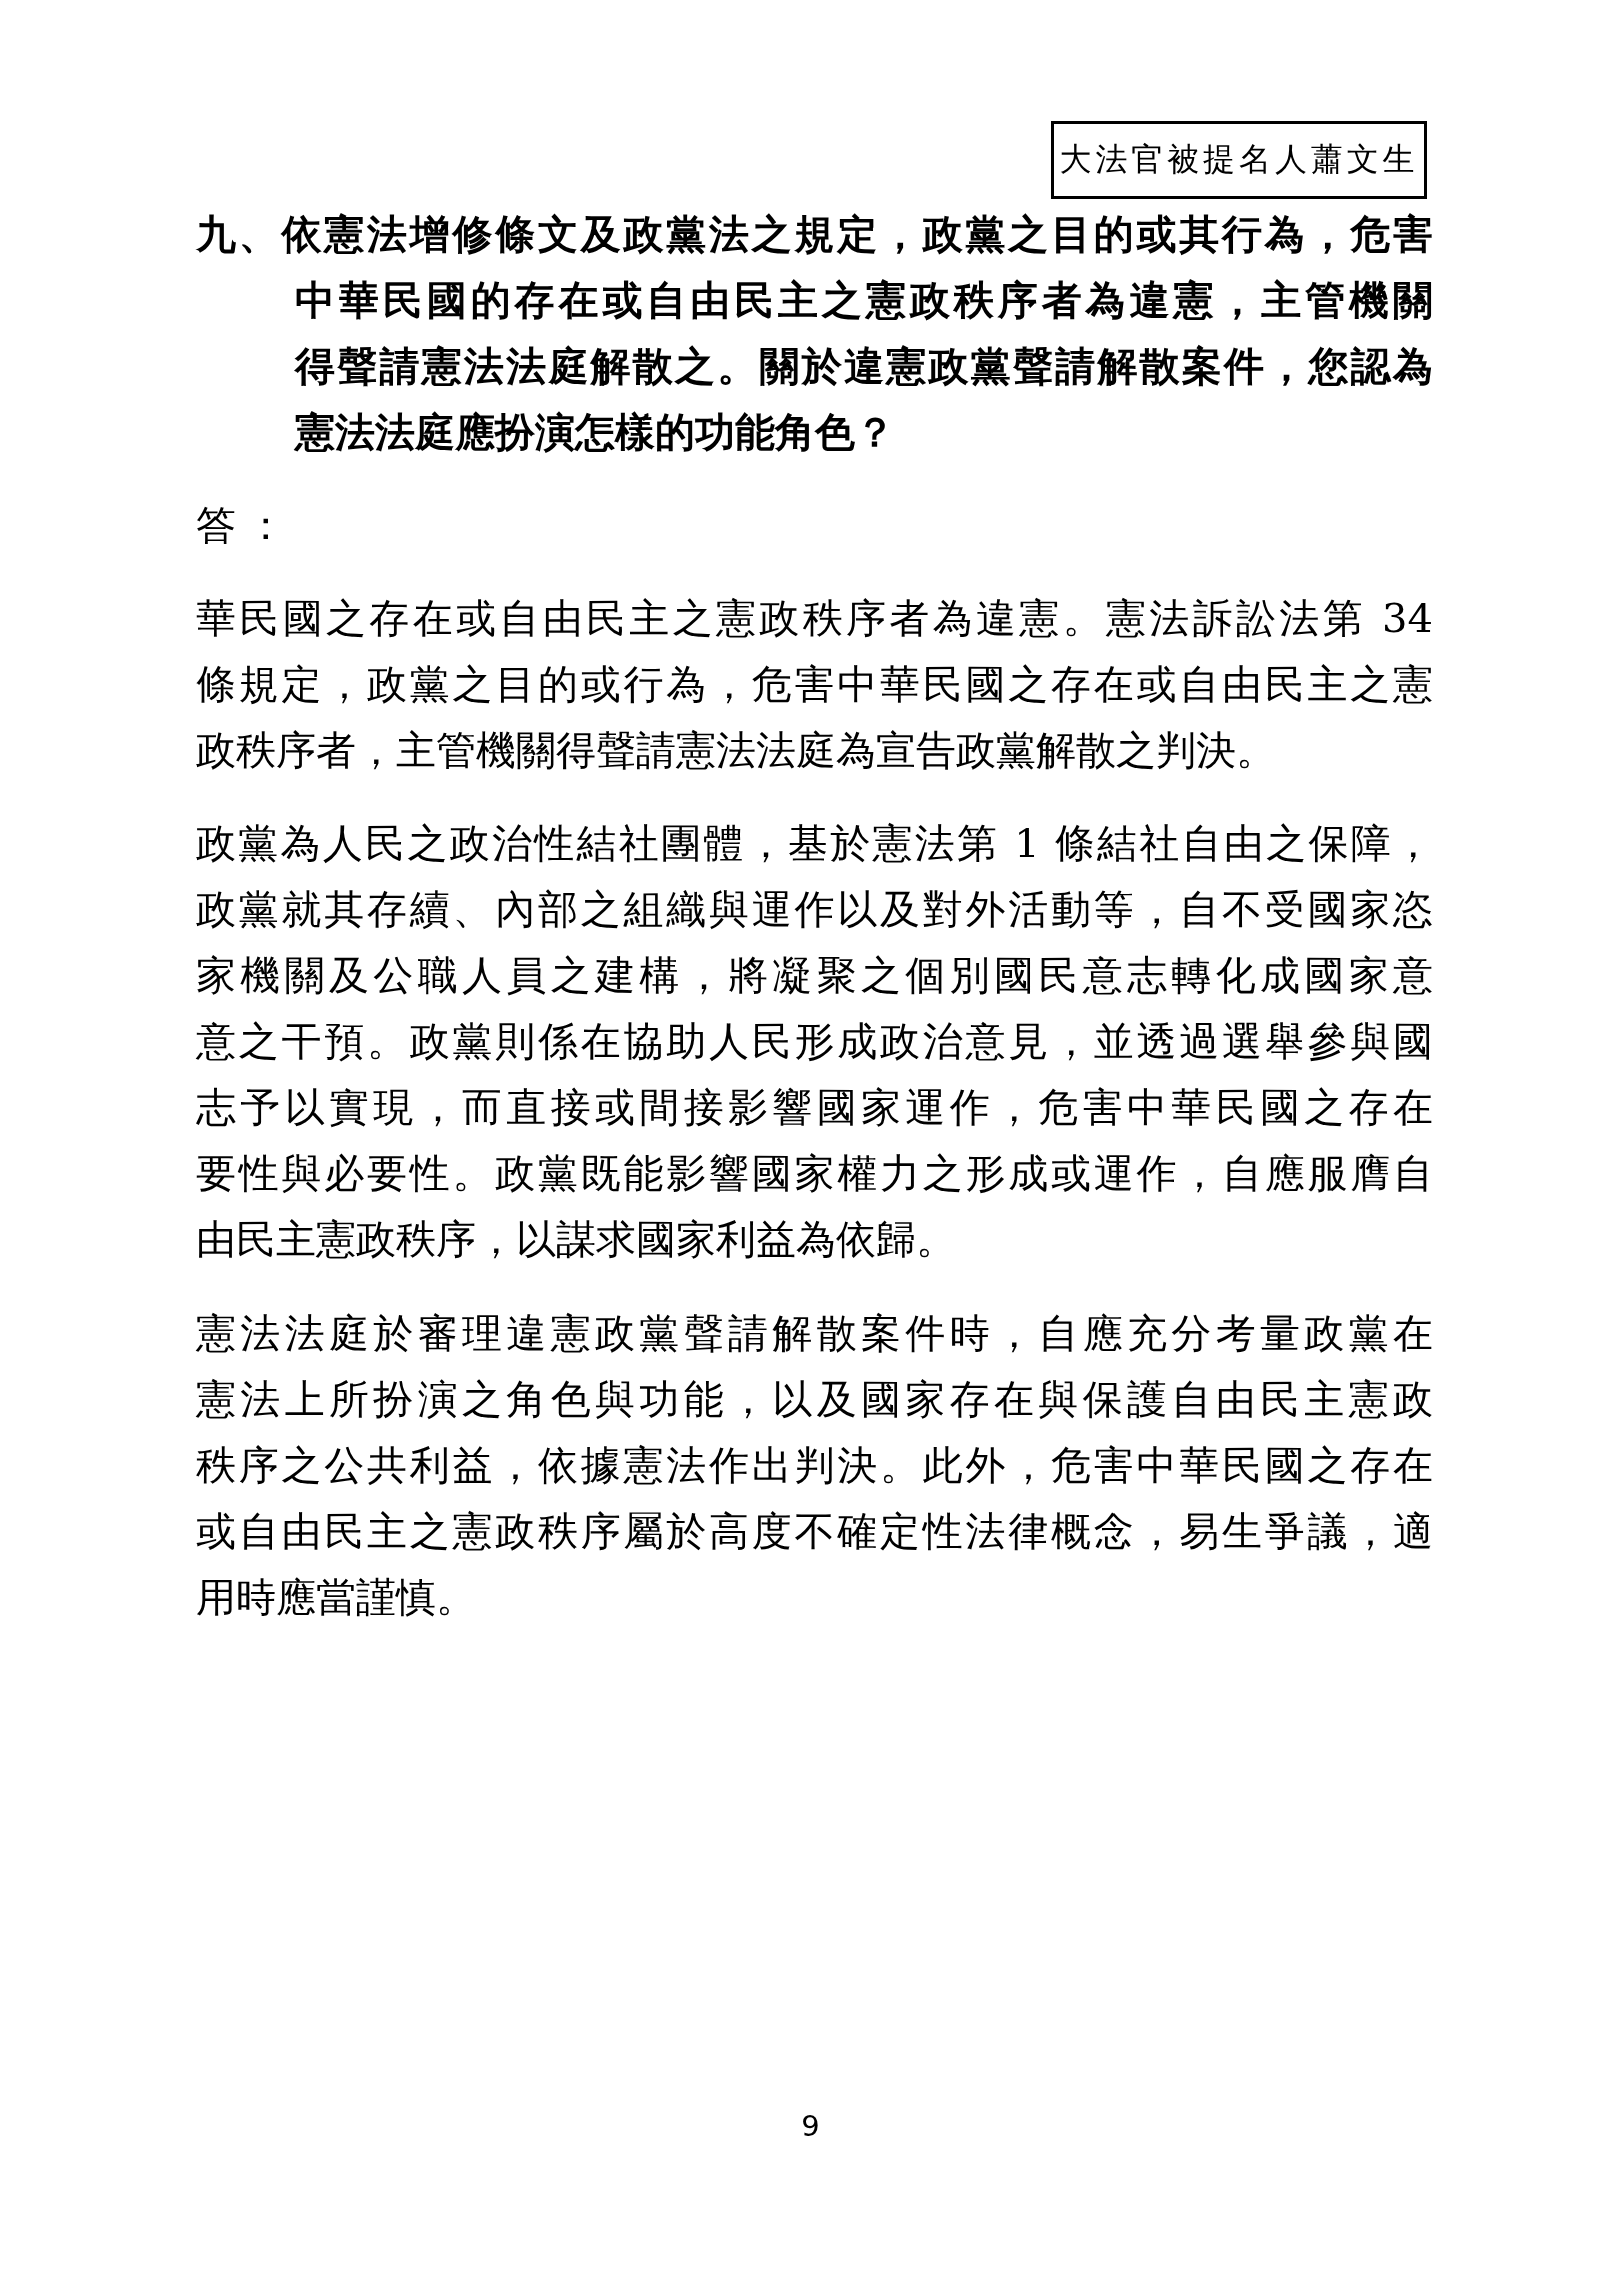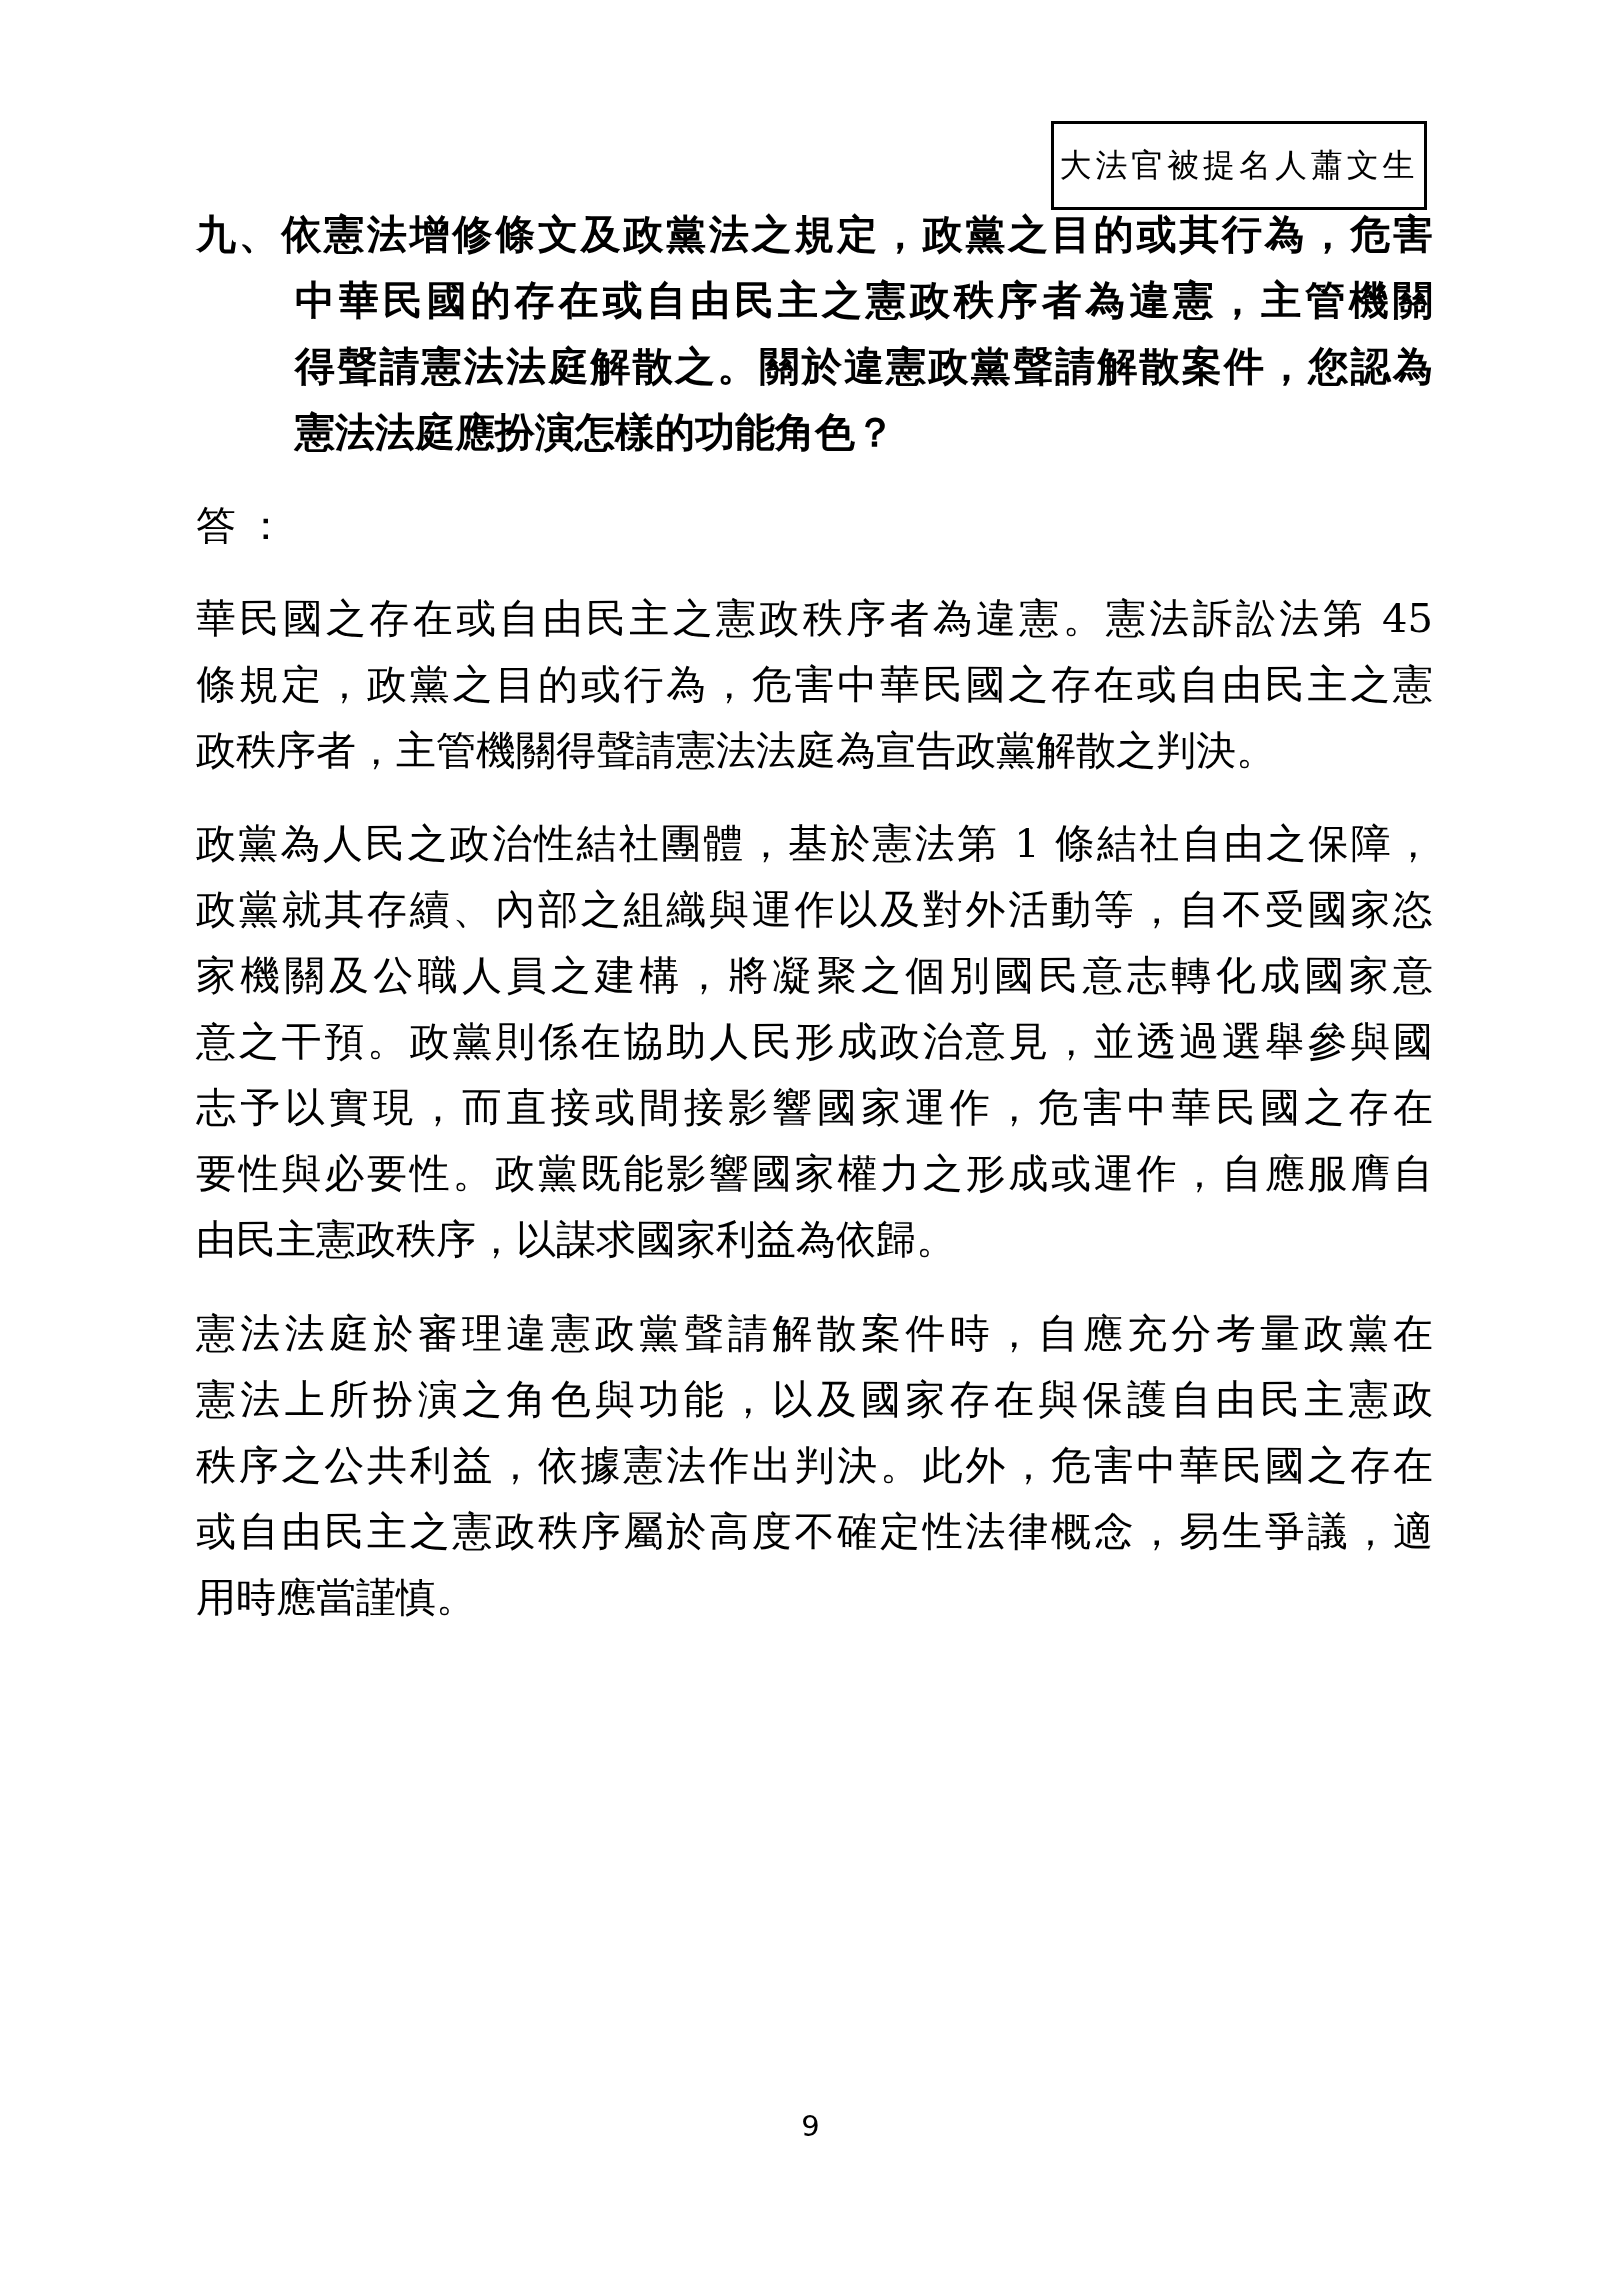--- a/index.html
+++ b/index.html
@@ -15,21 +15,21 @@
     position: absolute;
     inset: 0;
     background: #ffffff;
   }
   
   .header-tag {
     position: absolute;
     top: 121px;
     left: 1051px;
     width: 376px;
-    height: 89px;
+    height: 78px;
     border: 3.9px solid #000000;
     display: flex;
     align-items: center;
     justify-content: center;
     font-size: 32px;
     letter-spacing: 3.9px;
     white-space: nowrap;
     font-family: Liberation Mono, monospace;
   }
   
@@ -80,21 +80,21 @@
     <div class="q-heading">
       <div class="qline j">九、依憲法增修條文及政黨法之規定，政黨之目的或其行為，危害</div>
       <div class="qline cont j">中華民國的存在或自由民主之憲政秩序者為違憲，主管機關</div>
       <div class="qline cont j">得聲請憲法法庭解散之。關於違憲政黨聲請解散案件，您認為</div>
       <div class="qline cont">憲法法庭應扮演怎樣的功能角色？</div>
     </div>
 
     <div class="answer-label">答：</div>
 
     <div class="para">
-      <div class="bline j">華民國之存在或自由民主之憲政秩序者為違憲。憲法訴訟法第 45</div>
+      <div class="bline j">華民國之存在或自由民主之憲政秩序者為違憲。憲法訴訟法第 34</div>
       <div class="bline j">條規定，政黨之目的或行為，危害中華民國之存在或自由民主之憲</div>
       <div class="bline">政秩序者，主管機關得聲請憲法法庭為宣告政黨解散之判決。</div>
     </div>
 
     <div class="para">
       <div class="bline j">政黨為人民之政治性結社團體，基於憲法第 1 條結社自由之保障，</div>
       <div class="bline j">政黨就其存續、內部之組織與運作以及對外活動等，自不受國家恣</div>
       <div class="bline j">家機關及公職人員之建構，將凝聚之個別國民意志轉化成國家意</div>
       <div class="bline j">意之干預。政黨則係在協助人民形成政治意見，並透過選舉參與國</div>
       <div class="bline j">志予以實現，而直接或間接影響國家運作，危害中華民國之存在</div>

